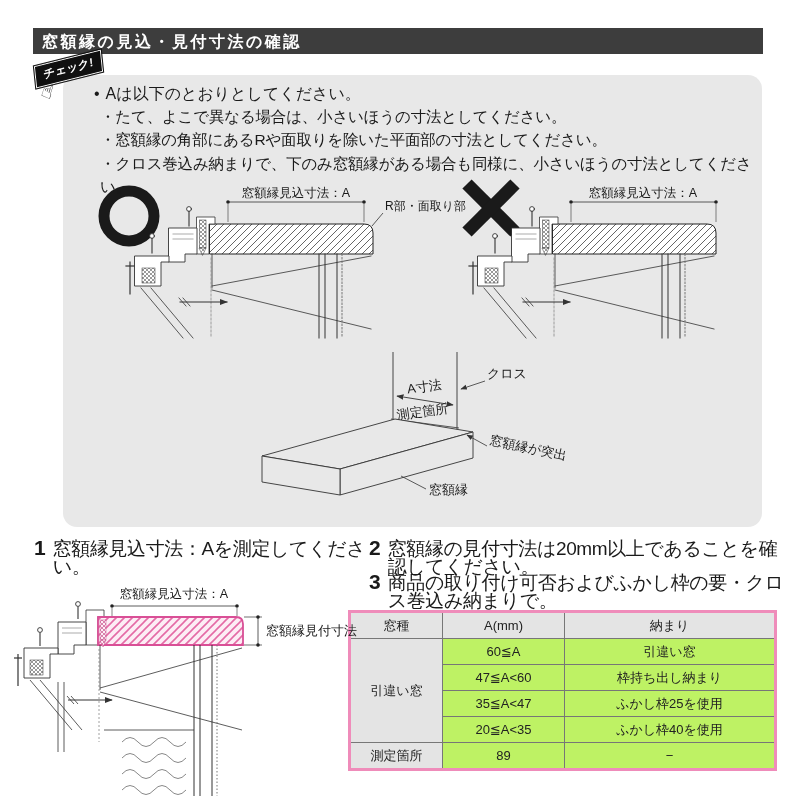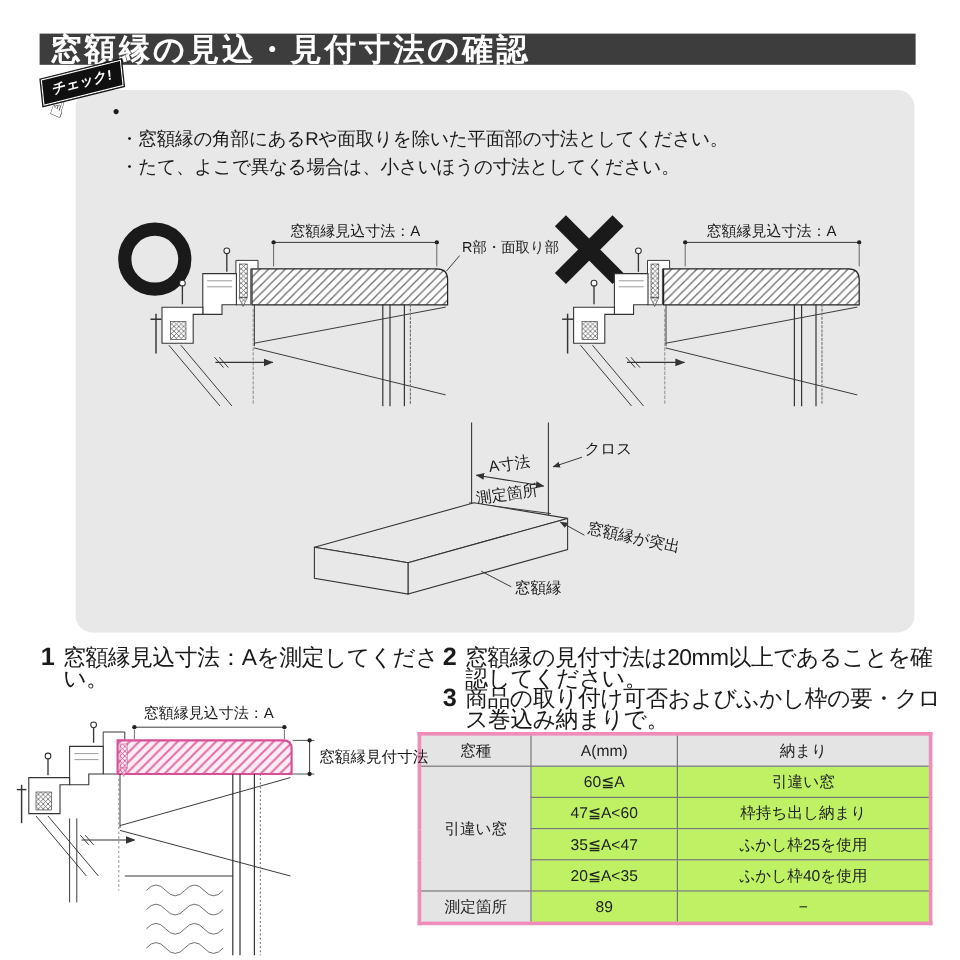--- a/index.html
+++ b/index.html
@@ -1,19 +1,19 @@
 <!DOCTYPE html>
 <html><head>
 <meta charset="utf-8">
 <style>
   html,body{margin:0;padding:0;background:#fff;}
   .page{position:relative;width:800px;height:800px;background:#ffffff;overflow:hidden;
         font-family:"Liberation Sans","DejaVu Sans",sans-serif;color:#1a1a1a;}
   .title-bar{position:absolute;left:33px;top:28px;width:730px;height:26px;background:#3d3d3d;
-        color:#fff;font-size:26px;font-weight:bold;line-height:27px;padding-left:9px;
+        color:#fff;font-size:16px;font-weight:bold;line-height:27px;padding-left:9px;
         letter-spacing:2.5px;box-sizing:border-box;}
   .panel{position:absolute;left:63px;top:75px;width:699px;height:452px;background:#e8e8e8;border-radius:14px;}
   .check-badge{position:absolute;left:34px;top:58px;width:78px;height:62px;z-index:3;}
   .badge-flag{display:inline-block;background:#101010;color:#fff;font-weight:bold;font-size:11.5px;
         padding:2px 8px 3px 8px;transform:rotate(-14deg) skewX(-8deg);border:1px solid #fff;
         outline:1px solid #101010;white-space:nowrap;}
   .badge-hand{position:absolute;left:8px;top:22px;font-size:19px;transform:rotate(18deg);
         font-family:"DejaVu Sans",sans-serif;color:#111;}
   .bullets{position:absolute;left:94px;top:82px;width:660px;z-index:2;}
   .bullet-main{font-size:16px;line-height:23px;display:flex;}
@@ -44,23 +44,25 @@
   <div class="check-badge">
     <span class="badge-flag">チェック!</span>
     <span class="badge-hand">☝</span>
   </div>
 
   <div class="panel"></div>
 
   <div class="bullets">
     <div class="bullet-main">
       <span class="dot">•</span>
+      <span>Aは以下のとおりとしてください。</span>
     </div>
+    <div class="bullet-sub">・たて、よこで異なる場合は、小さいほうの寸法としてください。</div>
     <div class="bullet-sub">・窓額縁の角部にあるRや面取りを除いた平面部の寸法としてください。</div>
-    <div class="bullet-sub">・たて、よこで異なる場合は、小さいほうの寸法としてください。</div>
+    <div class="bullet-sub">・クロス巻込み納まりで、下のみ窓額縁がある場合も同様に、小さいほうの寸法としてください。</div>
   </div>
 
   <svg class="pdg" width="700" height="355" viewBox="0 0 700 355">
     <defs>
       <pattern id="hb" width="7" height="7" patternUnits="userSpaceOnUse">
         <rect width="7" height="7" fill="#ffffff"></rect>
         <path d="M0,7 L7,0 M-1,1 L1,-1 M6,8 L8,6" stroke="#666" stroke-width="1" fill="none"></path>
       </pattern>
       <pattern id="hx" width="4" height="4" patternUnits="userSpaceOnUse">
         <rect width="4" height="4" fill="#ffffff"></rect>

